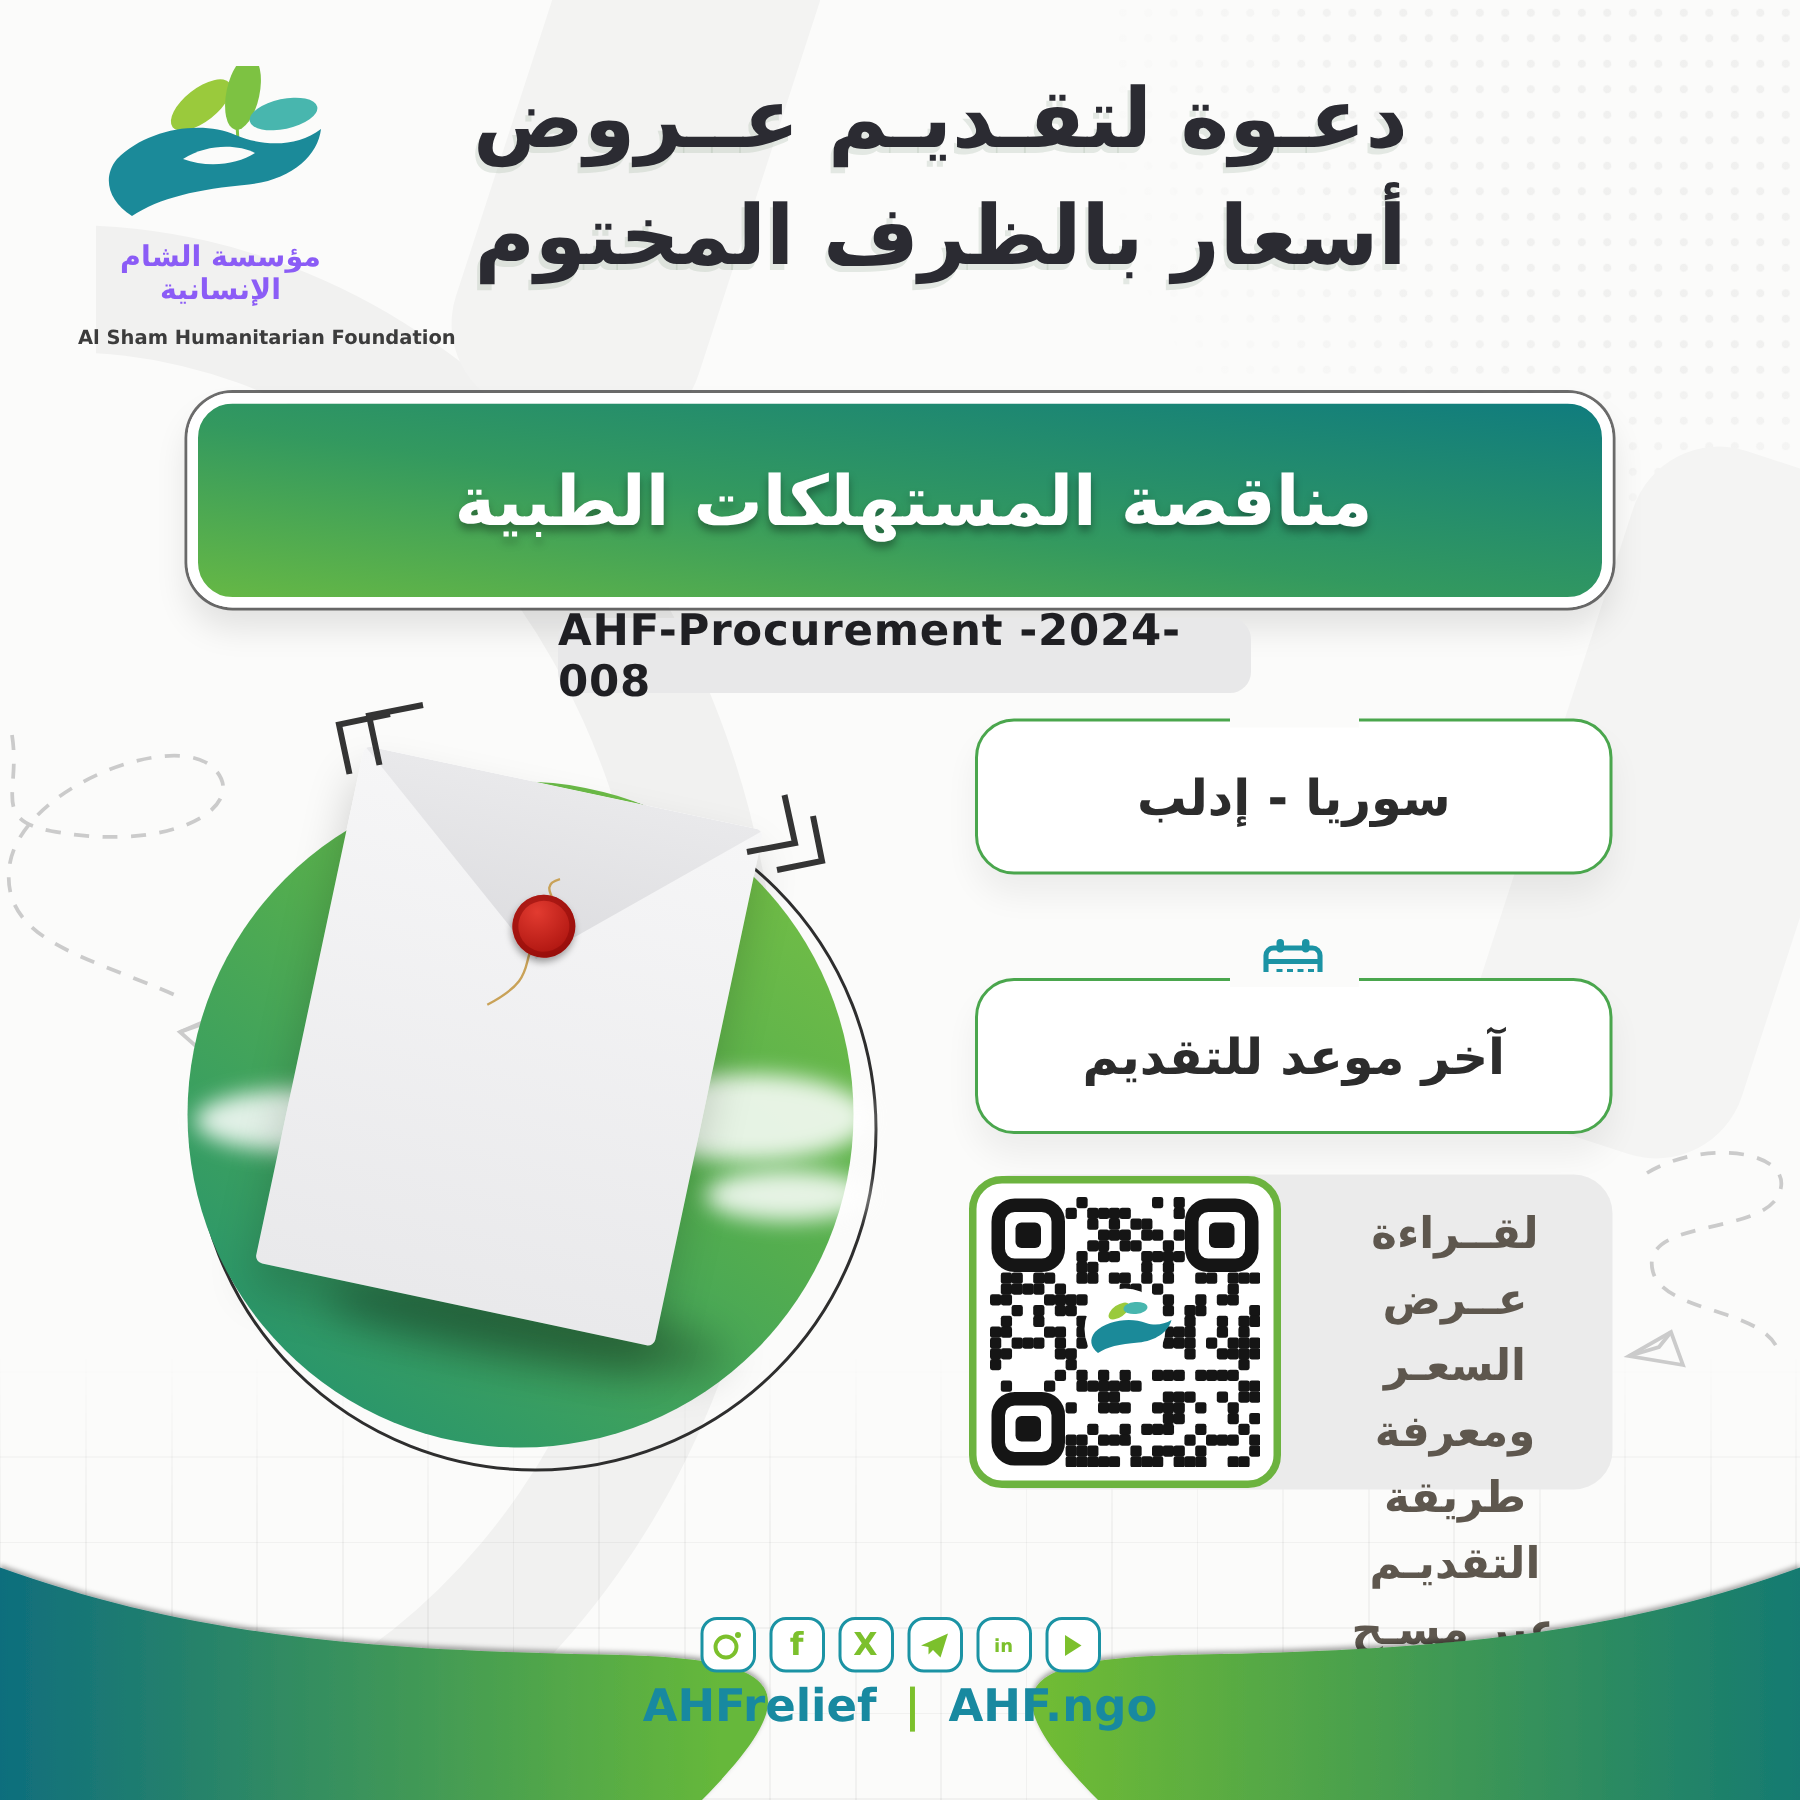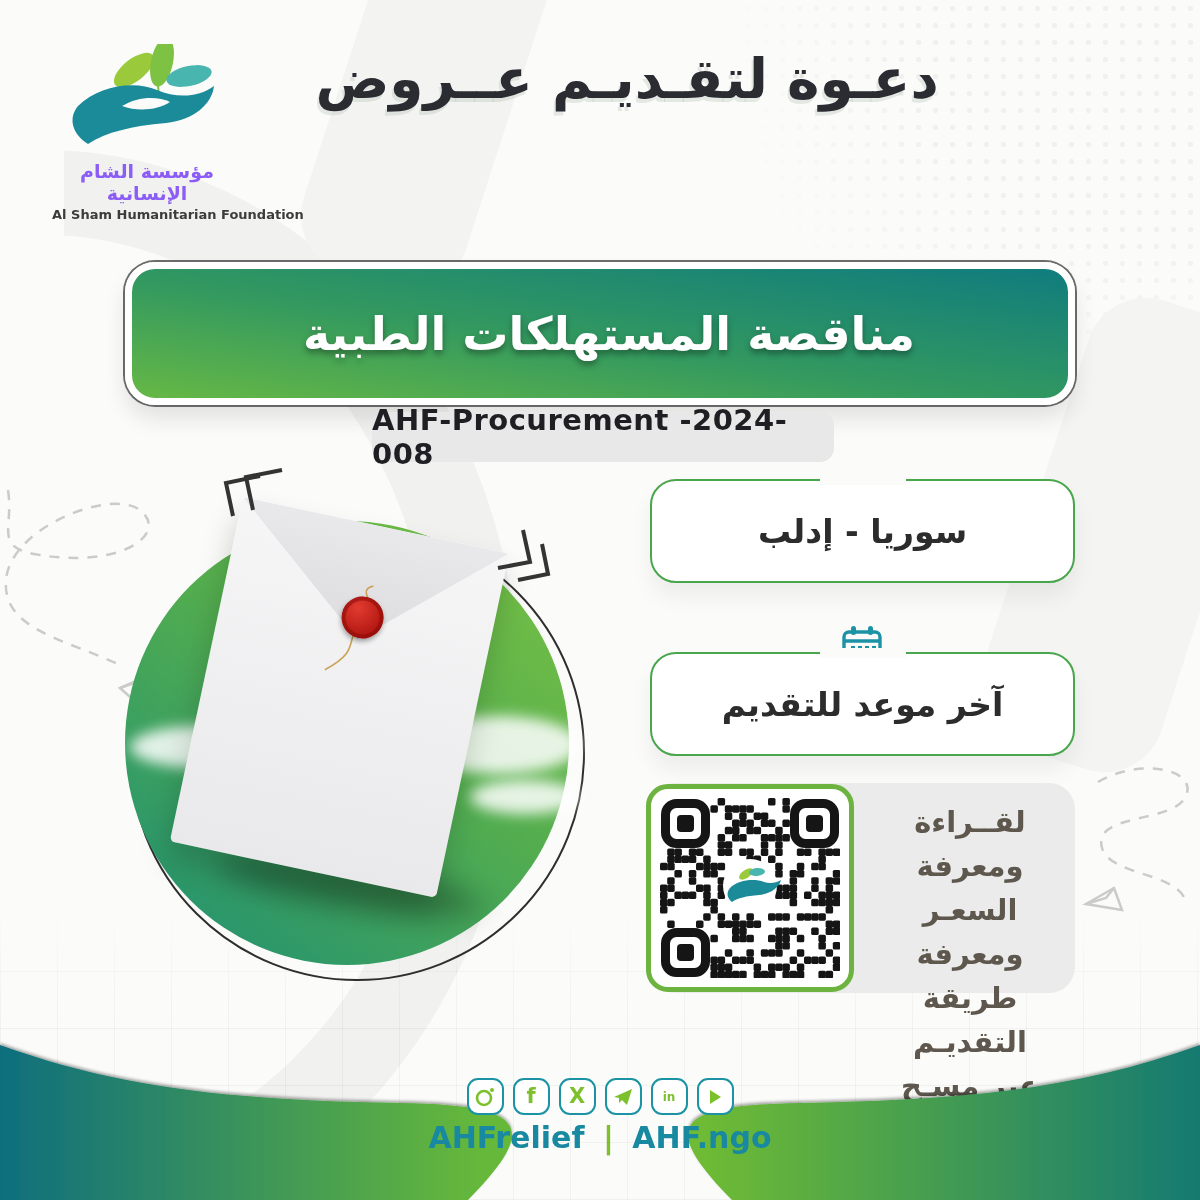--- a/index.html
+++ b/index.html
@@ -20,21 +20,21 @@
     mask-image:linear-gradient(180deg,transparent,#000 40%);}
   .swoosh1{left:-430px;top:150px;width:780px;height:930px;border-radius:50%;
     border:85px solid #f1f1f0;clip-path:inset(0 0 0 52%);}
   .stripe{background:#f3f3f2;transform:rotate(18deg);border-radius:60px;}
   .stripe.s1{left:340px;top:-90px;width:170px;height:380px;}
   .stripe.s2{left:1030px;top:300px;width:190px;height:470px;background:#f4f4f3;}
 
   
   .logo-wrap{left:52px;top:44px;width:190px;text-align:center;}
   .logo-ar{font-size:19px;font-weight:bold;color:#8b5cf6;direction:rtl;margin-top:2px;}
-  .logo-en{font-size:13px;font-weight:bold;color:#3c3c3c;margin-top:3px;white-space:nowrap;}
+  .logo-en{font-size:13px;font-weight:bold;color:#3c3c3c;margin-top:14px;white-space:nowrap;}
   .title{left:312px;top:40px;width:630px;text-align:center;direction:rtl;
     font-weight:bold;color:#2b2b32;font-size:55px;line-height:78px;
     text-shadow:-2px 4px 0 rgba(120,150,120,.18);}
 
   
   .banner{left:125px;top:262px;width:950px;height:143px;border-radius:30px;
     background:linear-gradient(to top right,#66b845,#33995f 45%,#107c7e);
     border:7px solid #fff;box-sizing:border-box;
     box-shadow:0 0 0 2px rgba(60,60,60,.75),0 14px 22px rgba(0,0,0,.10);
     display:flex;align-items:center;justify-content:center;}
@@ -130,20 +130,21 @@
       <path d="M16,62 C36,42 72,36 95,46 C114,54 136,54 152,42
                C150,60 132,76 104,79 C70,82 44,88 26,100 C10,90 6,74 16,62 Z" fill="#1b8a99"></path>
       <path d="M60,62 C76,52 96,52 108,58 C96,66 76,68 60,62 Z" fill="#fbfbfa"></path>
     </svg>
     <div class="logo-ar">مؤسسة الشام الإنسانية</div>
     <div class="logo-en">Al Sham Humanitarian Foundation</div>
   </div>
 
   <div class="abs title">
     <div>دعـوة لتقـديـم عــروض</div>
+    <div>أسعار بالظرف المختوم</div>
   </div>
 
   <div class="abs banner">
     <div class="banner-text">مناقصة المستهلكات الطبية</div>
   </div>
 
   <div class="abs ref-pill">
     <span class="ref-text">AHF-Procurement -2024-008</span>
   </div>
 
@@ -416,21 +417,21 @@
       </g>
       <circle cx="90" cy="88" r="27" fill="#fff"></circle>
       <g>
         <ellipse cx="86" cy="76" rx="8" ry="4" fill="#9aca3c" transform="rotate(-35 86 76)"></ellipse>
         <ellipse cx="97" cy="74" rx="8" ry="4" fill="#48b6ae" transform="rotate(-5 97 74)"></ellipse>
         <path d="M70,90 C78,82 94,80 104,84 C110,86 116,85 121,82 C119,90 110,96 99,97 C86,98 78,100 72,104 C67,100 66,95 70,90 Z" fill="#1b8a99"></path>
       </g>
     </svg>
   </div>
   <div class="abs qr-lines">
-    <div>لقــراءة ومعرفة</div>
+    <div>لقــراءة عــرض</div>
     <div>السعـر ومعرفة</div>
     <div>طريقة التقديـم</div>
     <div>عبر مسـح الكود</div>
   </div>
 
   <svg class="abs waves" viewBox="0 0 1200 200">
     <defs>
       <linearGradient id="wl" x1="0" y1="0" x2="480" y2="0" gradientUnits="userSpaceOnUse">
         <stop offset="0" stop-color="#0e6e7d"></stop>
           <stop offset="1" stop-color="#66b83a"></stop>

